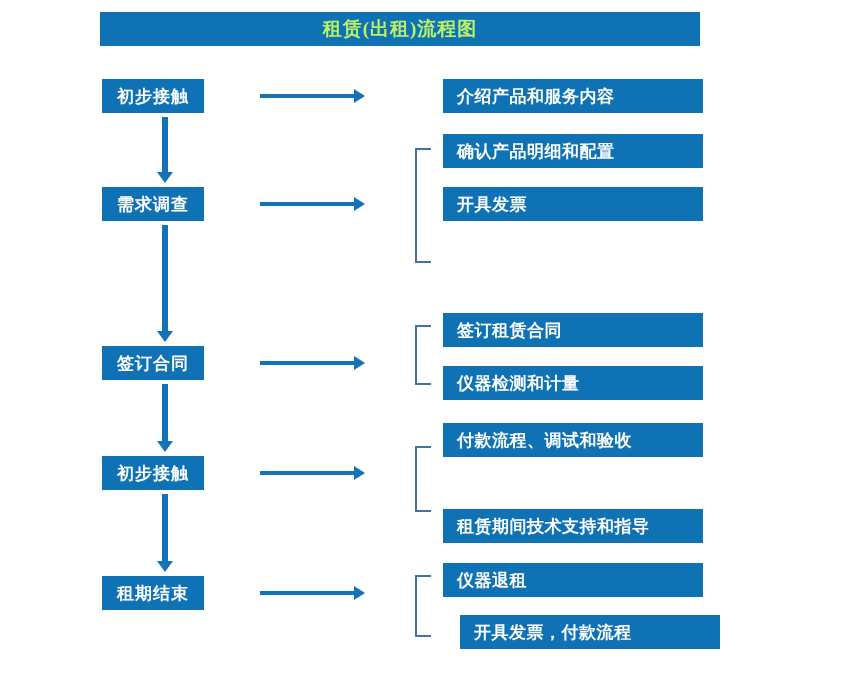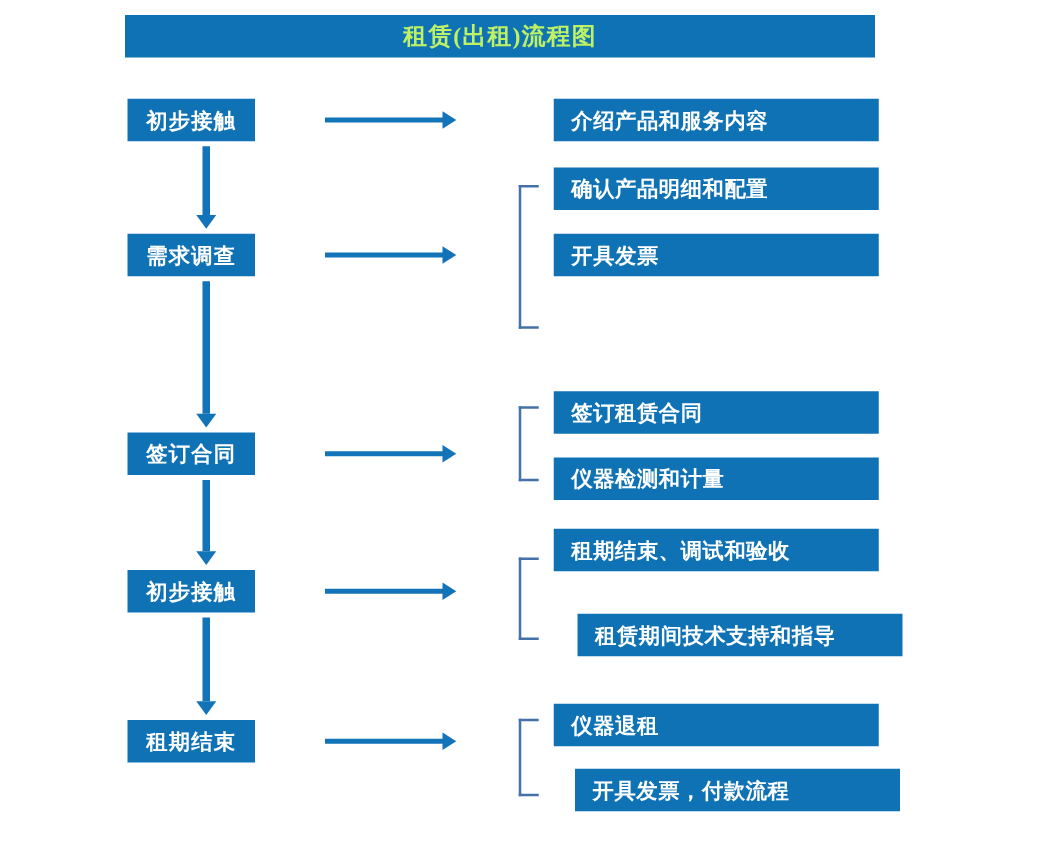--- a/index.html
+++ b/index.html
@@ -191,21 +191,21 @@
 
   <div class="box box-right" style="top:134px;">确认产品明细和配置</div>
 
   <div class="box box-right" style="top:187px;">开具发票</div>
 
 
   <div class="box box-right" style="top:313px;">签订租赁合同</div>
 
   <div class="box box-right" style="top:366px;">仪器检测和计量</div>
 
-  <div class="box box-right" style="top:423px;">租期结束、调试和验收</div>
-
-  <div class="box box-right" style="top:491px;margin-left:19px;">租赁期间技术支持和指导</div>
+  <div class="box box-right" style="top:423px;">付款流程、调试和验收</div>
+
+  <div class="box box-right" style="top:509px;">租赁期间技术支持和指导</div>
 
   <div class="box box-right" style="top:563px;">仪器退租</div>
 
   <div class="box box-right" style="top:615px;margin-left:17px;">开具发票，付款流程</div>
 
 </div>
 
 </body></html>

